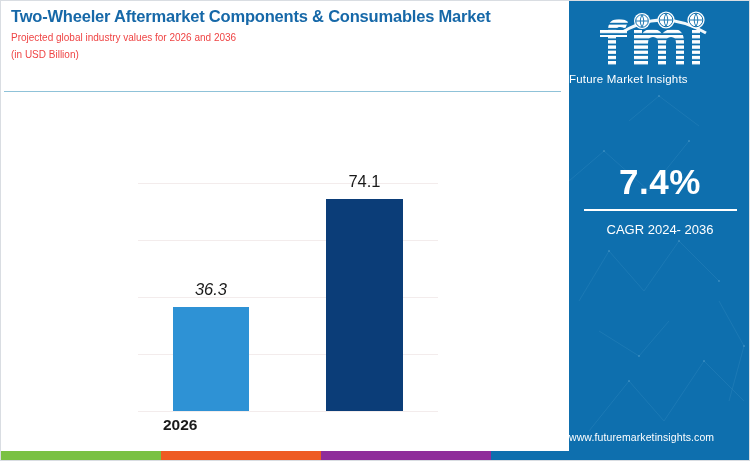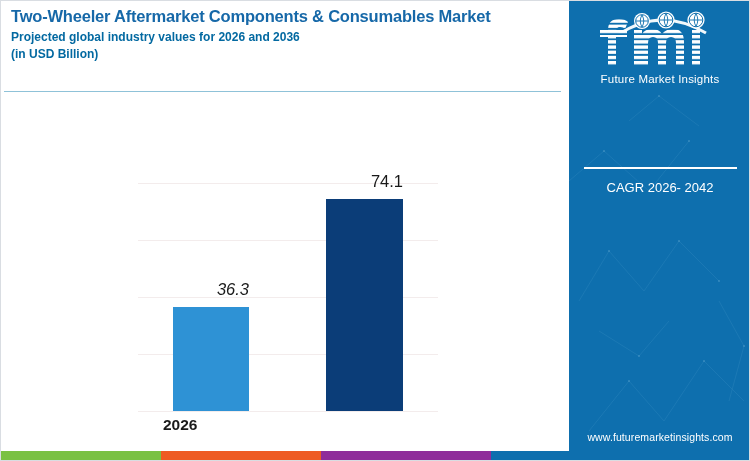--- a/index.html
+++ b/index.html
@@ -42,24 +42,24 @@
   #chart-title {
     margin: 0;
     font-size: 16.5px;
     line-height: 20px;
     font-weight: bold;
     color: #1668a8;
     letter-spacing: -0.2px;
   }
   #chart-subtitle {
     margin: 3px 0 0 0;
-    font-size: 12px;
+    font-size: 10px;
     line-height: 17px;
-    color: #0369a1;
-    font-weight: bold;
+    color: #ef4444;
+    font-weight: normal;
   }
   #header-rule {
     position: absolute;
     left: 3px;
     top: 90px;
     width: 557px;
     height: 1px;
     background: #8fc2d8;
   }
 
@@ -94,21 +94,21 @@
     width: 76px;
     background: #2e92d5;
   }
   #bar-2036 {
     left: 188px;
     width: 77px;
     background: #0b3d78;
   }
   .bar-value {
     position: absolute;
-    text-align: right;
+    text-align: center;
     font-size: 16.5px;
     color: #1a1a1a;
     font-weight: normal;
     white-space: nowrap;
   }
   #value-2026 {
     left: 35px;
     width: 76px;
     font-style: italic;
   }
@@ -150,21 +150,21 @@
     height: 461px;
     opacity: 0.5;
   }
 
   
   #logo-block {
     position: absolute;
     left: 0;
     top: 8px;
     width: 182px;
-    text-align: center;
+    text-align: left;
   }
   #logo-mark {
     position: relative;
     width: 132px;
     height: 62px;
     margin: 0 auto;
   }
   #logo-tagline {
     margin-top: 2px;
     font-size: 11.5px;
@@ -198,21 +198,21 @@
     font-size: 13px;
     line-height: 19px;
     color: #ffffff;
   }
 
   #site-url {
     position: absolute;
     left: 0;
     top: 430px;
     width: 182px;
-    text-align: center;
+    text-align: left;
     font-size: 10.5px;
     color: #ffffff;
     letter-spacing: 0.1px;
   }
 
   
   #bottom-strip {
     position: absolute;
     left: 0;
     top: 450px;
@@ -316,23 +316,24 @@
           <path d="M65.5 11 H78.5 M72 4.5 Q75.6 11 72 17.5 M72 4.5 Q68.4 11 72 17.5" stroke="#0e6fae" stroke-width="0.9" fill="none"></path>
           <circle cx="102" cy="11" r="8.6" fill="#ffffff"></circle>
           <circle cx="102" cy="11" r="6.8" fill="none" stroke="#0e6fae" stroke-width="1"></circle>
           <path d="M95.5 11 H108.5 M102 4.5 Q105.6 11 102 17.5 M102 4.5 Q98.4 11 102 17.5" stroke="#0e6fae" stroke-width="0.9" fill="none"></path>
         </svg>
       </div>
       <div id="logo-tagline">Future Market Insights</div>
     </div>
 
     <div id="cagr-block">
+      <div id="cagr-value">7.4%</div>
       <div id="cagr-rule"></div>
       <div id="cagr-caption">
-        <div>CAGR 2026- 2042</div>
+        <div>CAGR 2024- 2036</div>
       </div>
     </div>
 
     <div id="site-url">www.futuremarketinsights.com</div>
 
   </div>
 
 </div>
 
 </body></html>

